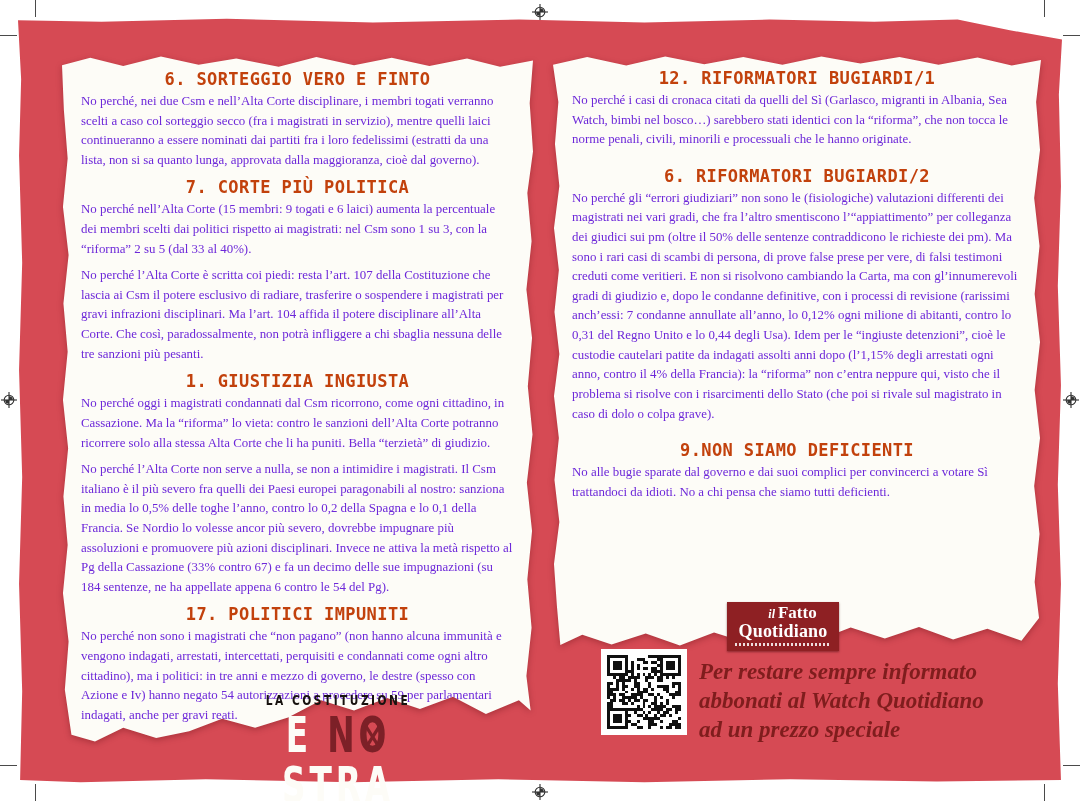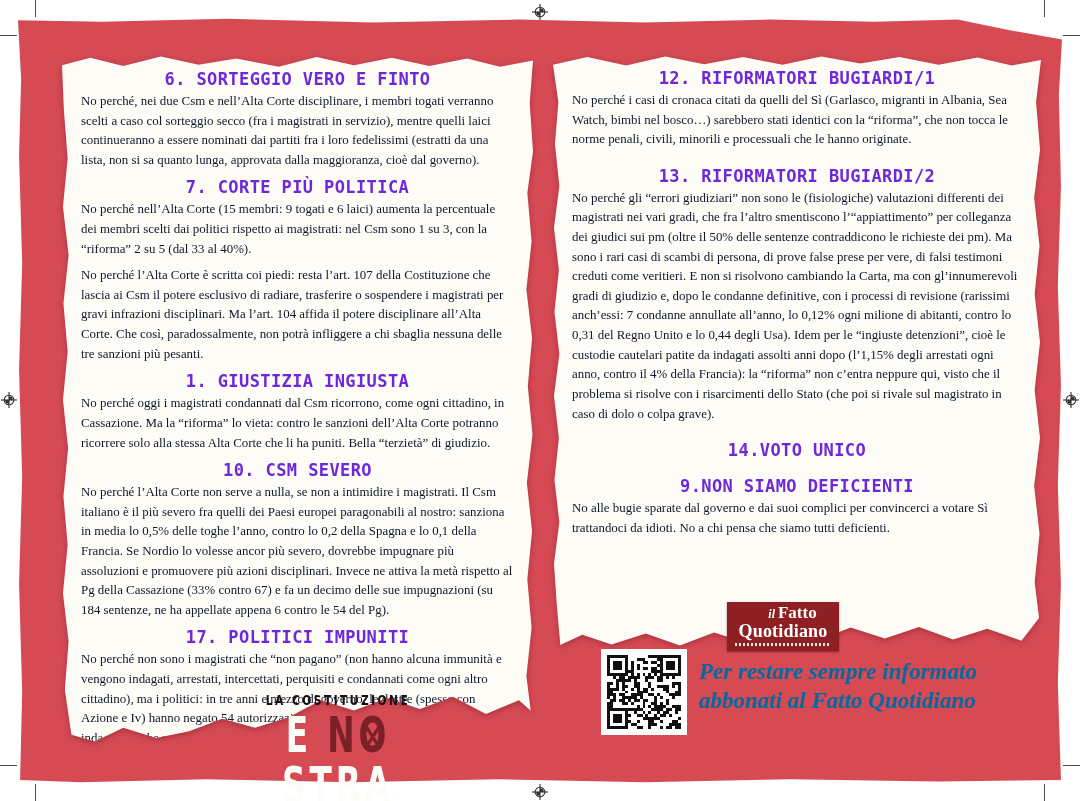--- a/index.html
+++ b/index.html
@@ -21,22 +21,22 @@
     .6% 92%,1.4% 85%,.2% 78%,1.2% 71%,.3% 64%,1.3% 57%,.2% 50%,1.2% 43%,.3% 36%,1.4% 29%,.2% 22%,1.2% 15%,.4% 8%);}
   .panel-right{width:488px;height:600px;
     clip-path:polygon(0% 1.8%,7% .5%,15% 1.9%,23% .4%,31% 1.7%,39% .5%,47% 1.8%,55% .4%,63% 1.6%,71% .5%,79% 1.8%,87% .6%,94% 1.9%,100% 1%,
     99% 8%,99.8% 16%,98.6% 24%,99.7% 32%,98.7% 40%,99.8% 48%,98.7% 56%,99.8% 64%,98.6% 72%,99.7% 80%,98.7% 88%,99.6% 94%,
     96% 97.8%,89% 95.8%,82% 97.6%,75% 95.5%,68% 97.4%,61% 95.6%,54% 97.8%,47% 96%,40% 98.2%,33% 96.4%,26% 98.6%,19% 96.6%,12% 98.4%,6% 96.8%,1.5% 98.5%,
     .8% 92%,.2% 85%,1.3% 78%,.3% 71%,1.2% 64%,.2% 57%,1.3% 50%,.3% 43%,1.2% 36%,.2% 29%,1.3% 22%,.4% 15%,1.1% 8%);}
   .panel-inner{padding:12px 15px 0 15px;}
   .sec{margin-bottom:7px;}
   .panel-right .sec{margin-bottom:16px;}
   .hd{margin:2px 0 3px 0;text-align:center;font-family:"DejaVu Sans Mono", monospace;
-      font-weight:700;font-size:17px;letter-spacing:.4px;color:#6d28d9;}
-  .bd{margin:0;font-size:12.9px;line-height:1.52;color:#0f172a;padding:0 4px;}
+      font-weight:700;font-size:17px;letter-spacing:.4px;color:#c2410c;}
+  .bd{margin:0;font-size:12.9px;line-height:1.52;color:#6d28d9;padding:0 4px;}
   
   .camp{position:absolute;left:228px;top:692px;width:220px;text-align:center;}
   .camp-top{font-family:"DejaVu Sans", sans-serif;font-weight:700;font-size:13px;letter-spacing:3px;
             color:#17120f;transform:scale(.82,1.05);transform-origin:center top;}
   .camp-big{font-family:"DejaVu Sans", sans-serif;font-weight:700;font-size:42px;letter-spacing:5px;
             line-height:1;transform:scale(.78,1.18);transform-origin:center top;margin-top:4px;}
   .camp-big .wht{color:#fdfcf7;}
   .camp-big .drk{color:#7c2027;}
   .oy{position:relative;display:inline-block;}
   .x-over{position:absolute;left:50%;top:52%;transform:translate(-50%,-50%) scale(1.05,1.1);
@@ -48,21 +48,21 @@
   .fq-il{font-style:italic;font-size:12px;font-weight:700;margin-right:3px;}
   .fq-l2{font-size:18px;font-weight:700;line-height:1;margin-top:1px;letter-spacing:.2px;}
   .fq-strip{height:3px;width:86%;margin:3px auto 0 auto;
       background:repeating-linear-gradient(90deg,rgba(255,255,255,.85) 0 2px,rgba(142,32,35,0) 2px 4px);}
   
   .qr-box{position:absolute;left:601px;top:649px;width:86px;height:86px;background:#ffffff;
           padding:6px;box-sizing:border-box;}
   .qr-grid{width:74px;height:74px;display:grid;grid-template-columns:repeat(25,1fr);grid-template-rows:repeat(25,1fr);}
   .qm{background:#101010;}
   
-  .subscribe{position:absolute;left:699px;top:657px;width:350px;color:#0369a1;
+  .subscribe{position:absolute;left:699px;top:657px;width:350px;color:#7f1d1d;
              font-family:"Liberation Serif", serif;font-weight:700;font-style:italic;
              font-size:23px;line-height:1.27;}
   
   .crop{position:absolute;background:#4a4a4a;}
   .regmark{position:absolute;width:16px;height:16px;}
 </style>
 </head>
 <body>
 
 <div id="canvas">
@@ -119,44 +119,42 @@
           <p class="bd">No perché nell’Alta Corte (15 membri: 9 togati e 6 laici) aumenta la percentuale dei membri scelti dai politici rispetto ai magistrati: nel Csm sono 1 su 3, con la “riforma” 2 su 5 (dal 33 al 40%).</p>
         </section>
         <section class="sec">
           <p class="bd">No perché l’Alta Corte è scritta coi piedi: resta l’art. 107 della Costituzione che lascia ai Csm il potere esclusivo di radiare, trasferire o sospendere i magistrati per gravi infrazioni disciplinari. Ma l’art. 104 affida il potere disciplinare all’Alta Corte. Che così, paradossalmente, non potrà infliggere a chi sbaglia nessuna delle tre sanzioni più pesanti.</p>
         </section>
         <section class="sec">
           <h2 class="hd">1. GIUSTIZIA INGIUSTA</h2>
           <p class="bd">No perché oggi i magistrati condannati dal Csm ricorrono, come ogni cittadino, in Cassazione. Ma la “riforma” lo vieta: contro le sanzioni dell’Alta Corte potranno ricorrere solo alla stessa Alta Corte che li ha puniti. Bella “terzietà” di giudizio.</p>
         </section>
         <section class="sec">
-          <h2 class="hd">10. CSM SEVERO</h2>
           <p class="bd">No perché l’Alta Corte non serve a nulla, se non a intimidire i magistrati. Il Csm italiano è il più severo fra quelli dei Paesi europei paragonabili al nostro: sanziona in media lo 0,5% delle toghe l’anno, contro lo 0,2 della Spagna e lo 0,1 della Francia. Se Nordio lo volesse ancor più severo, dovrebbe impugnare più assoluzioni e promuovere più azioni disciplinari. Invece ne attiva la metà rispetto al Pg della Cassazione (33% contro 67) e fa un decimo delle sue impugnazioni (su 184 sentenze, ne ha appellate appena 6 contro le 54 del Pg).</p>
         </section>
         <section class="sec">
           <h2 class="hd">17. POLITICI IMPUNITI</h2>
           <p class="bd">No perché non sono i magistrati che “non pagano” (non hanno alcuna immunità e vengono indagati, arrestati, intercettati, perquisiti e condannati come ogni altro cittadino), ma i politici: in tre anni e mezzo di governo, le destre (spesso con Azione e Iv) hanno negato 54 autorizzazioni a procedere su 59 per parlamentari indagati, anche per gravi reati.</p>
         </section>
       </div>
     </div>
   </div>
 
   <div class="panel-shadow" style="left:553px;top:54px;">
     <div class="panel panel-right">
       <div class="panel-inner">
         <section class="sec">
           <h2 class="hd">12. RIFORMATORI BUGIARDI/1</h2>
           <p class="bd">No perché i casi di cronaca citati da quelli del Sì (Garlasco, migranti in Albania, Sea Watch, bimbi nel bosco…) sarebbero stati identici con la “riforma”, che non tocca le norme penali, civili, minorili e processuali che le hanno originate.</p>
         </section>
         <section class="sec">
-          <h2 class="hd">13. RIFORMATORI BUGIARDI/2</h2>
+          <h2 class="hd">6. RIFORMATORI BUGIARDI/2</h2>
           <p class="bd">No perché gli “errori giudiziari” non sono le (fisiologiche) valutazioni differenti dei magistrati nei vari gradi, che fra l’altro smentiscono l’“appiattimento” per colleganza dei giudici sui pm (oltre il 50% delle sentenze contraddicono le richieste dei pm). Ma sono i rari casi di scambi di persona, di prove false prese per vere, di falsi testimoni creduti come veritieri. E non si risolvono cambiando la Carta, ma con gl’innumerevoli gradi di giudizio e, dopo le condanne definitive, con i processi di revisione (rarissimi anch’essi: 7 condanne annullate all’anno, lo 0,12% ogni milione di abitanti, contro lo 0,31 del Regno Unito e lo 0,44 degli Usa). Idem per le “ingiuste detenzioni”, cioè le custodie cautelari patite da indagati assolti anni dopo (l’1,15% degli arrestati ogni anno, contro il 4% della Francia): la “riforma” non c’entra neppure qui, visto che il problema si risolve con i risarcimenti dello Stato (che poi si rivale sul magistrato in caso di dolo o colpa grave).</p>
         </section>
         <section class="sec">
-          <h2 class="hd">14.VOTO UNICO</h2>
         </section>
         <section class="sec">
           <h2 class="hd">9.NON SIAMO DEFICIENTI</h2>
           <p class="bd">No alle bugie sparate dal governo e dai suoi complici per convincerci a votare Sì trattandoci da idioti. No a chi pensa che siamo tutti deficienti.</p>
         </section>
       </div>
     </div>
   </div>
 
   <div class="camp">
@@ -797,16 +795,17 @@
         <div class="qm"></div>
         <div class="qm"></div>
         <div></div>
         <div class="qm"></div>
         <div class="qm"></div>
       </div>
   </div>
 
   <div class="subscribe">
     <div>Per restare sempre informato</div>
-    <div>abbonati al Fatto Quotidiano</div>
+    <div>abbonati al Watch Quotidiano</div>
+    <div>ad un prezzo speciale</div>
   </div>
 
 </div>
 
 </body></html>

